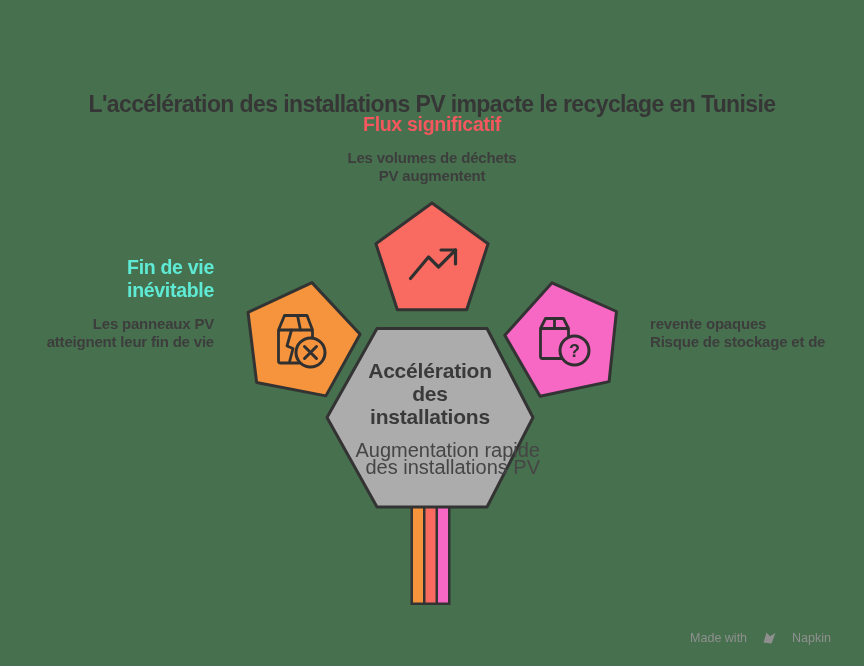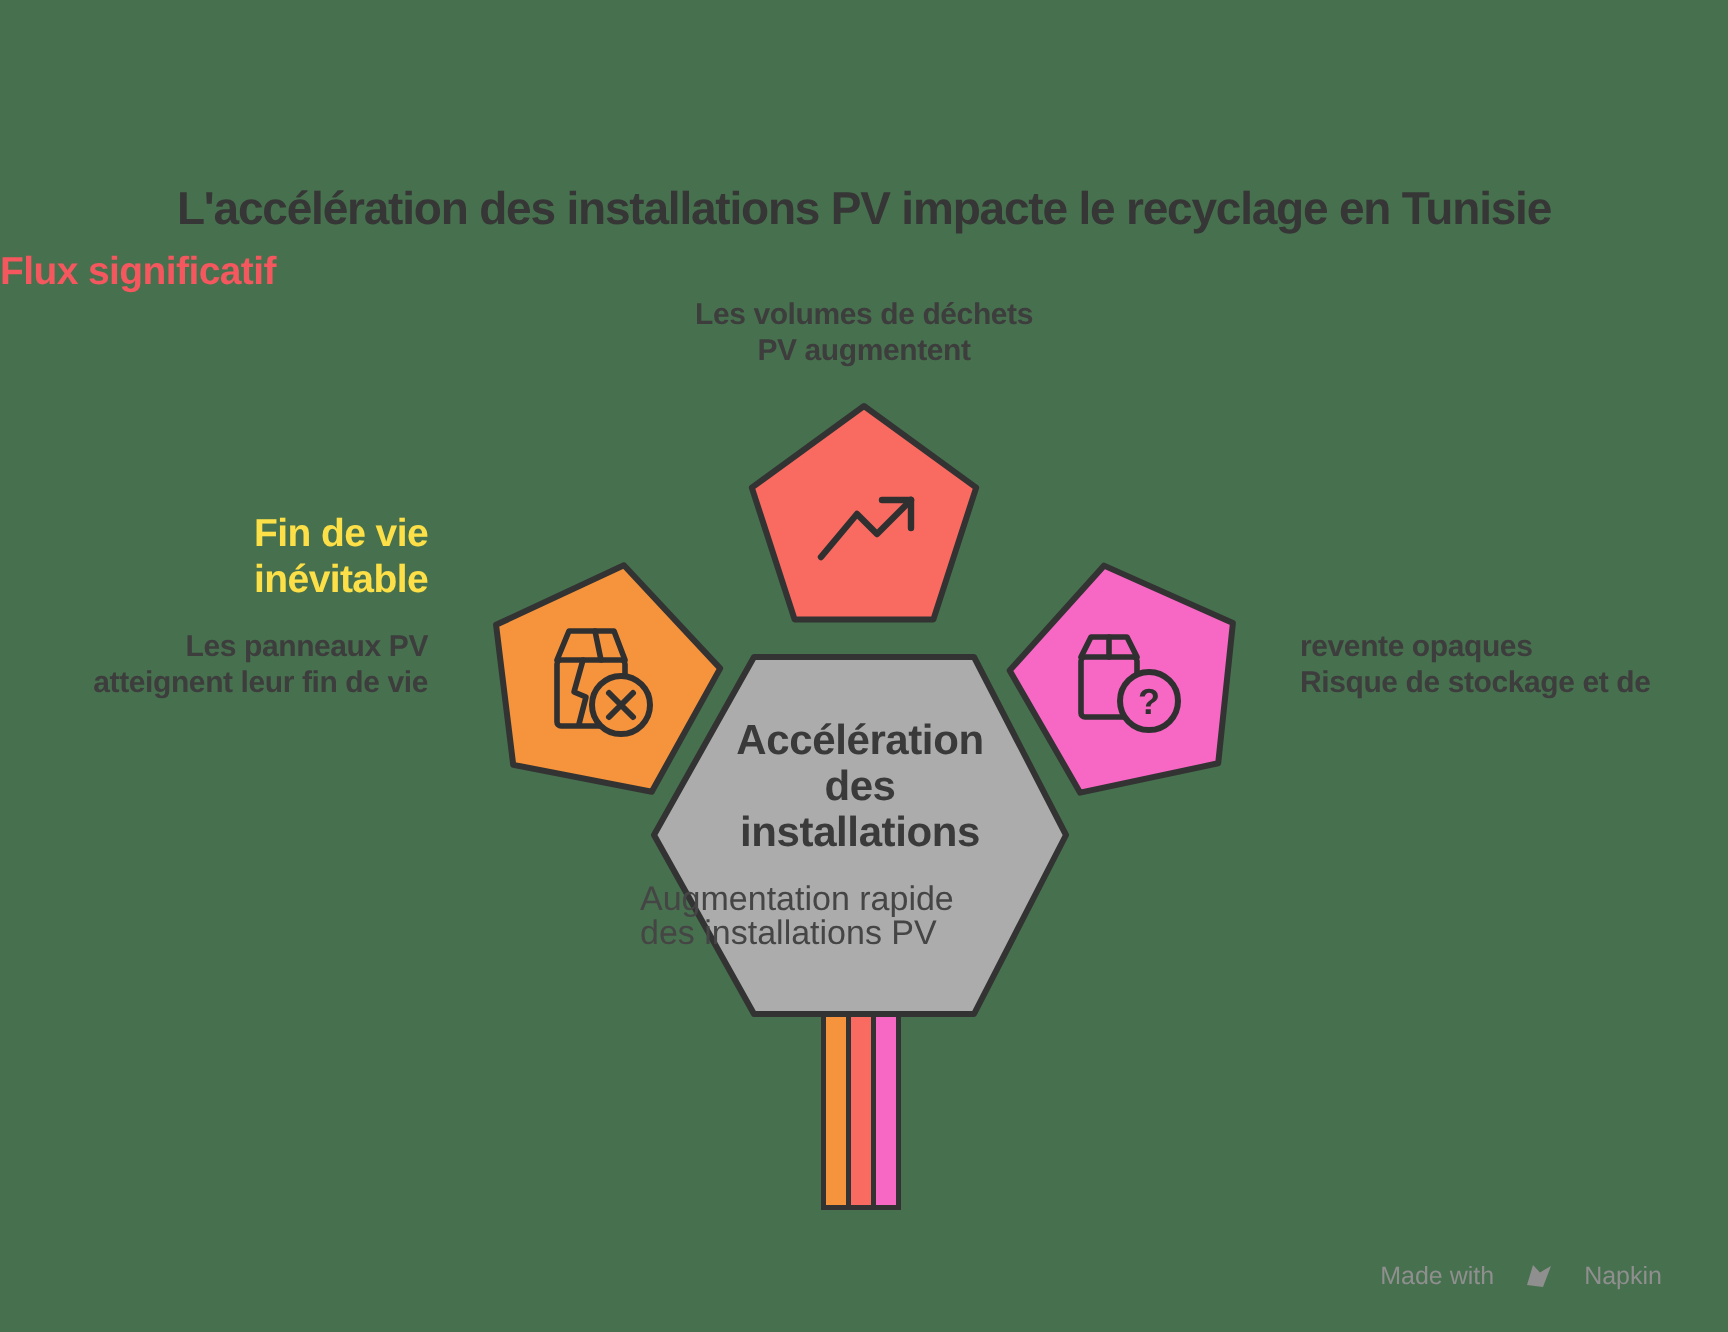--- a/index.html
+++ b/index.html
@@ -10,35 +10,35 @@
     -webkit-font-smoothing:antialiased;
   }
   .abs{position:absolute;}
   .page-title{
     top:51px;left:0;right:0;text-align:center;
     font-size:23px;font-weight:700;letter-spacing:-0.6px;color:#363636;margin-top:40px;
   }
   .node-label{font-weight:700;font-size:19.5px;line-height:23px;letter-spacing:-0.3px;}
   .node-desc{font-weight:600;font-size:15px;line-height:17.5px;letter-spacing:-0.2px;color:#3D3D3D;}
   .c-red{color:#F4575E;}
-  .c-orange{color:#fde047;}
+  .c-orange{color:#5eead4;}
   .c-pink{color:#F45FC2;}
-  .top-label{top:113px;left:0;right:0;margin-top:12px;}
+  .top-label{top:113px;left:0;right:0;text-align:center;}
   .top-desc{top:149px;left:282px;width:300px;text-align:center;}
   .left-label{top:256px;right:650px;width:200px;text-align:right;}
   .left-desc{top:315px;right:650px;width:230px;text-align:right;}
   .right-label{top:256px;left:650px;width:200px;text-align:left;}
   .right-desc{top:315px;left:650px;width:210px;text-align:left;}
   .hex-title{
     top:359px;left:330px;width:200px;text-align:center;
     font-weight:700;font-size:21px;line-height:23px;letter-spacing:-0.2px;color:#3A3A3A;
   }
   .hex-desc{
-    top:442px;left:320px;width:220px;text-align:left;
-    font-weight:400;font-size:17px;line-height:16.5px;color:#454545;
+    top:442px;left:320px;width:220px;text-align:right;
+    font-weight:400;font-size:20px;line-height:16.5px;color:#454545;
   }
   .watermark{
     top:631px;right:33px;display:flex;align-items:center;gap:16px;
     font-size:12.5px;color:#8F8F8F;
   }
   svg.diagram{position:absolute;top:0;left:0;}
 </style>
 </head>
 <body>
 

